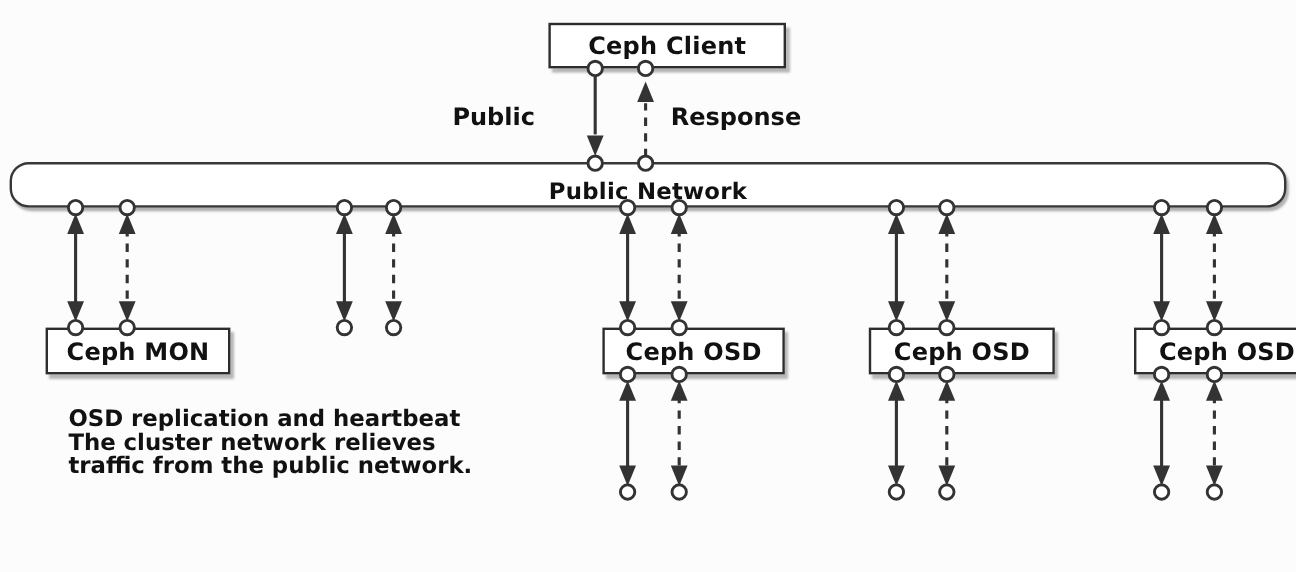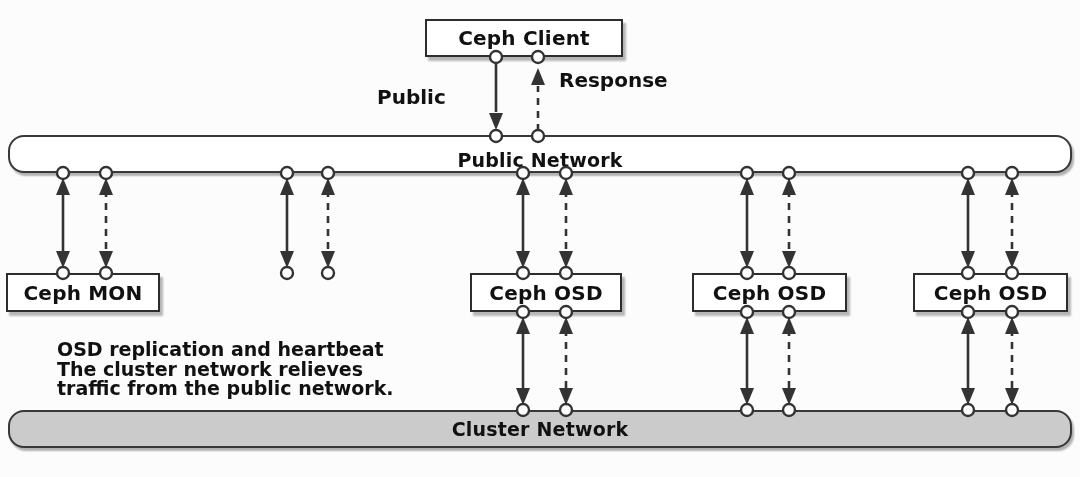--- a/index.html
+++ b/index.html
@@ -22,20 +22,21 @@
   .box{
     position:absolute;
     height:35px;
     background:var(--node-fill);
     border:2px solid #2d2d2d;
     box-shadow:3px 4px 2px rgba(0,0,0,0.28);
     display:flex;align-items:center;justify-content:center;
     font-size:20px;
     letter-spacing:0.2px;
     z-index:2;
+    margin-left:32px;
   }
   .box-client{left:425px;top:19px;width:194px;height:34px;}
   .box-mon {left:6px;  top:273px;width:150px;text-align:center;}
   .box-mds {left:232px;top:273px;width:151px;}
   .box-osd1{left:470px;top:273px;width:148px;}
   .box-osd2{left:692px;top:273px;width:151px;}
   .box-osd3{left:913px;top:273px;width:151px;}
   .bar{
     position:absolute;
     left:8px;width:1060px;height:34px;
@@ -49,21 +50,21 @@
   }
   .bar-public{top:135px;background:var(--node-fill);align-items:flex-end;}
   .bar-cluster{top:410px;background:var(--cluster-fill);}
   .edge-label{
     position:absolute;
     font-size:20px;
     z-index:2;
     white-space:nowrap;
   }
   .label-request{left:377px;top:85px;}
-  .label-response{left:559px;top:68px;}
+  .label-response{left:559px;top:85px;}
   .annotation{
     position:absolute;
     left:57px;top:340px;
     font-size:19px;
     line-height:19.5px;
     z-index:2;
   }
   .annotation span{display:block;}
   #wires{
     position:absolute;left:0;top:0;
@@ -100,23 +101,20 @@
   <div class="box box-osd3">
     <span>Ceph OSD</span>
   </div>
 
   <div class="annotation">
     <span>OSD replication and heartbeat</span>
     <span>The cluster network relieves</span>
     <span>traffic from the public network.</span>
   </div>
 
-  <div class="bar bar-cluster">
-    <span>Cluster Network</span>
-  </div>
 
   <svg id="wires" viewBox="0 0 1080 477" xmlns="http://www.w3.org/2000/svg">
       <line x1="496" y1="63" x2="496" y2="112" stroke="#333333" stroke-width="2.6"></line>
       <polygon points="496,130 489,113 503,113" fill="#333333"></polygon>
       <line x1="538" y1="131" x2="538" y2="86" stroke="#333333" stroke-width="2.6" stroke-dasharray="7 6"></line>
       <polygon points="538,68 531,85 545,85" fill="#333333"></polygon>
       <polygon points="63,178 56,195 70,195" fill="#333333"></polygon>
       <line x1="63" y1="190" x2="63" y2="256" stroke="#333333" stroke-width="2.6"></line>
       <polygon points="63,268 56,251 70,251" fill="#333333"></polygon>
       <polygon points="106,178 99,195 113,195" fill="#333333"></polygon>

